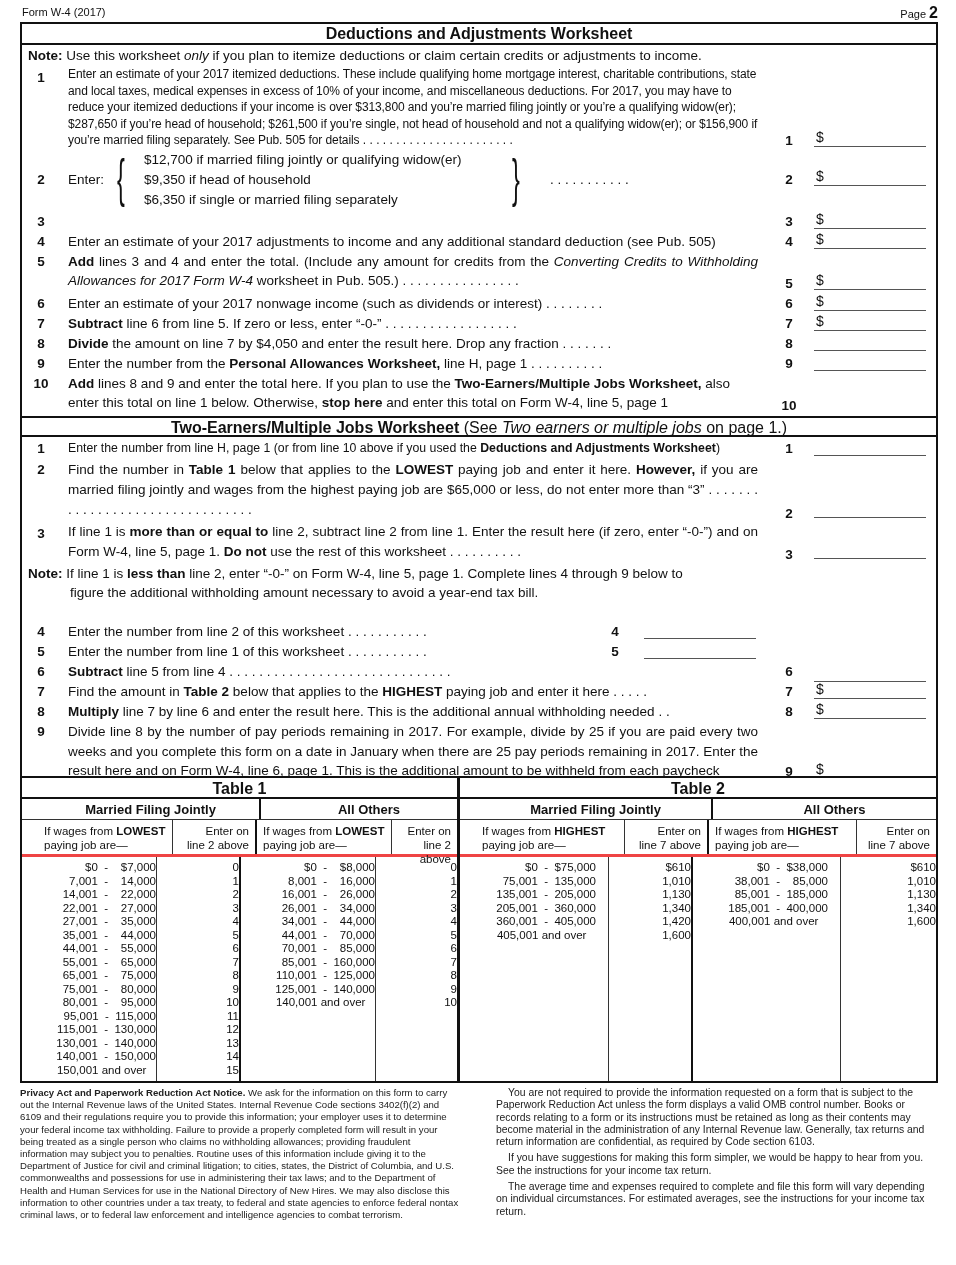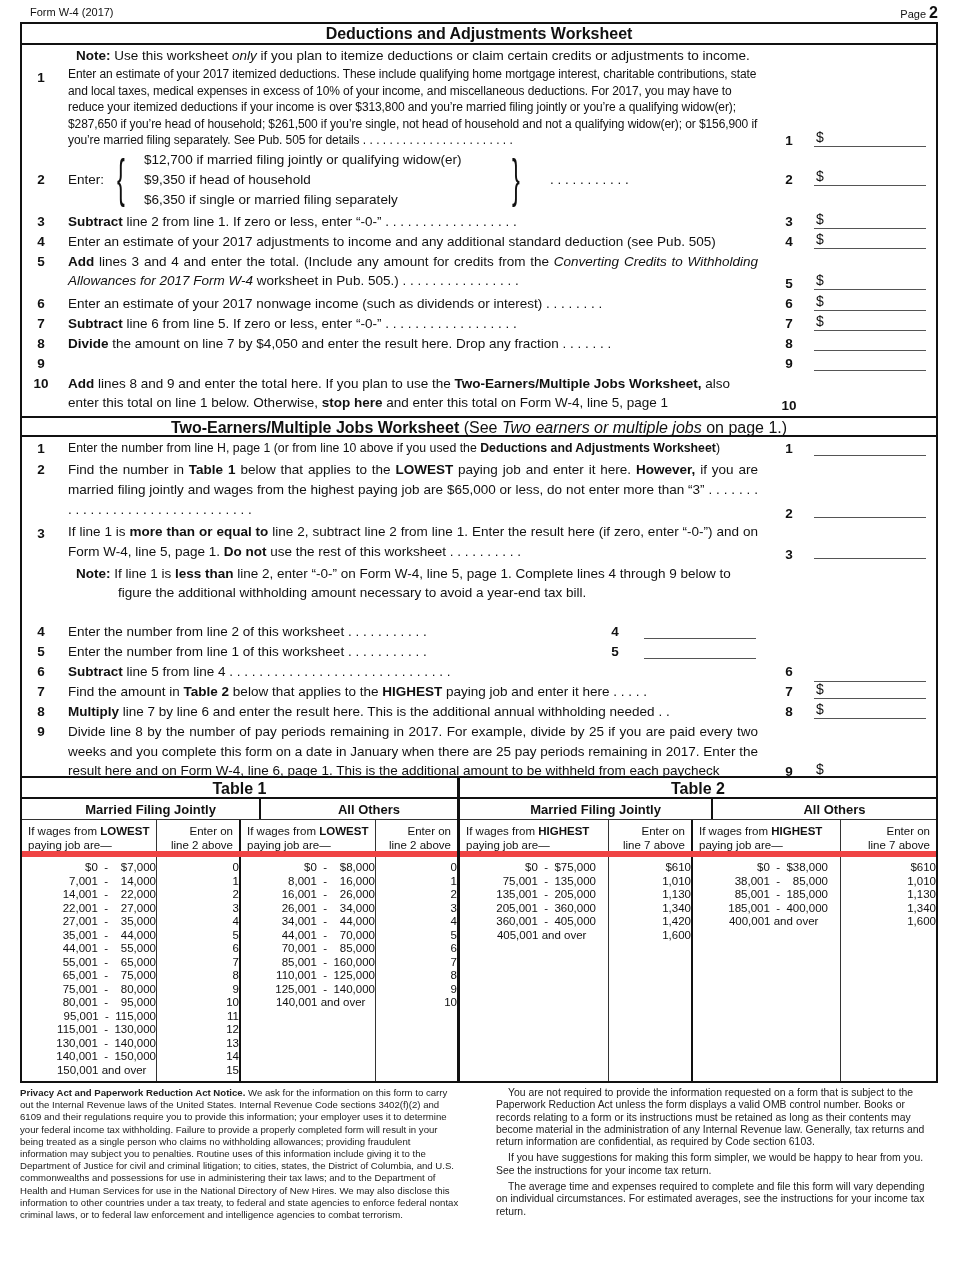--- a/index.html
+++ b/index.html
@@ -1,30 +1,30 @@
 <!DOCTYPE html>
 <html><head>
 <meta charset="utf-8">
 <style>
   * { box-sizing: border-box; margin: 0; padding: 0; }
   html, body { width: 956px; height: 1265px; background: #fff; overflow: hidden; }
   body { font-family: "Liberation Sans", sans-serif; color: #111; position: relative; }
 
   .hdr { position: absolute; top: 4px; left: 18px; right: 18px; height: 18px; }
-  .hdr .formname { position: absolute; left: 12px; top: 2px; font-size: 11px; }
+  .hdr .formname { position: absolute; left: 4px; top: 2px; font-size: 11px; }
   .hdr .pagelbl { position: absolute; right: 0; top: 0; font-size: 11px; }
   .hdr .pagelbl b { font-size: 16px; font-weight: bold; }
 
   .frame { position: absolute; left: 20px; top: 22px; width: 918px; height: 756px; border: 2px solid #111; border-bottom: none; }
   .section-title { height: 21px; border-bottom: 2px solid #111; text-align: center; font-size: 16px; font-weight: bold; line-height: 20px; }
   .section-title i { font-weight: normal; }
   .section-title .normal { font-weight: normal; }
   .section-title.second { border-top: 2px solid #111; }
 
-  .note { font-size: 13.5px; padding-left: 6px; line-height: 18px; position: relative; margin-left: 48px; }
+  .note { font-size: 13.5px; padding-left: 6px; line-height: 18px; position: relative; }
   .note b { font-weight: bold; }
   .note .indent { padding-left: 42px; display: block; }
 
   .line { position: relative; font-size: 13.5px; line-height: 19px; }
   .line .num { position: absolute; left: 4px; width: 30px; text-align: center; font-weight: bold; }
   .line .txt { margin-left: 46px; width: 690px; }
   .line .txt.small { font-size: 12px; line-height: 16.5px; letter-spacing: -0.1px; }
   .line .rnum { position: absolute; left: 756px; width: 22px; text-align: center; font-weight: bold; }
   .line .amt { position: absolute; left: 792px; width: 112px; height: 17px; border-bottom: 1px solid #555; }
   .line .amt .dol { position: absolute; left: 2px; bottom: -1px; font-size: 14px; }
@@ -36,21 +36,21 @@
   .brace-opts { position: absolute; left: 122px; top: 0; font-size: 13.5px; line-height: 20px; }
 
   
   .tables { position: absolute; left: 20px; top: 776px; width: 918px; height: 307px; border: 2px solid #111; border-top: 2px solid #111; display: flex; }
   .tbl { position: relative; height: 100%; }
   .tbl1 { width: 438px; border-right: 3px solid #111; }
   .tbl2 { flex: 1; }
   .tbl-title { height: 21px; border-bottom: 2px solid #111; text-align: center; font-size: 16px; font-weight: bold; line-height: 21px; }
   .tbl-sub { display: flex; height: 21px; border-bottom: 1px solid #333; }
   .tbl-sub div { text-align: center; font-size: 13px; font-weight: bold; line-height: 21px; margin-left: 20px; }
-  .tbl-hdr { display: flex; height: 37px; border-bottom: 6px solid #ef4444; }
+  .tbl-hdr { display: flex; height: 37px; border-bottom: 3px solid #ef4444; padding-left: 16px; }
   .tbl-hdr div { font-size: 11.5px; line-height: 14px; padding: 4px 6px; }
   .tbl-body { display: flex; height: 224px; }
   .col { font-size: 11.5px; line-height: 13.5px; padding-top: 4px; }
   .col .row { white-space: pre; }
   .col-range { text-align: right; padding-right: 0; }
   .col-val { text-align: center; }
   .bl { border-left: 1px solid #333; text-align: right; }
 
   .privacy { position: absolute; top: 1087px; font-size: 9.6px; line-height: 12.2px; color: #222; }
   .privacy.left { left: 20px; width: 440px; }
@@ -94,21 +94,20 @@
     <span class="brace-r">}</span>
     <span style="position:absolute; left:528px; top:20px;" class="dots">.  .  .  .  .  .  .  .  .  .  .</span>
     <span class="rnum" style="top:20px;">2</span>
     <div class="amt" style="top:19px;">
         <span class="dol">$</span>
       </div>
   </div>
 
   <div class="line" style="height:20px;">
     <span class="num">3</span>
-    <div class="txt"><b>Subtract</b><span> line 2 from line 1. If zero or less, enter “-0-”</span><span class="dots">   .  .  .  .  .  .  .  .  .  .  .  .  .  .  .  .  .  .</span></div>
     <span class="rnum" style="top:0;">3</span>
     <div class="amt" style="top:0;">
         <span class="dol">$</span>
       </div>
   </div>
 
   <div class="line" style="height:20px;">
     <span class="num">4</span>
     <div class="txt" style="width:700px;">Enter an estimate of your 2017 adjustments to income and any additional standard deduction (see Pub. 505)</div>
     <span class="rnum" style="top:0;">4</span>
@@ -146,20 +145,21 @@
 
   <div class="line" style="height:20px;">
     <span class="num">8</span>
     <div class="txt"><b>Divide</b><span> the amount on line 7 by $4,050 and enter the result here. Drop any fraction</span><span class="dots">  .  .  .  .  .  .  .</span></div>
     <span class="rnum" style="top:0;">8</span>
     <div class="amt" style="top:0;"></div>
   </div>
 
   <div class="line" style="height:20px;">
     <span class="num">9</span>
+    <div class="txt"><span>Enter the number from the </span><b>Personal Allowances Worksheet,</b><span> line H, page 1</span><span class="dots"> .  .  .  .  .  .  .  .  .  .</span></div>
     <span class="rnum" style="top:0;">9</span>
     <div class="amt" style="top:0;"></div>
   </div>
 
   <div class="line" style="height:42px;">
     <span class="num">10</span>
     <div class="txt"><b>Add</b><span> lines 8 and 9 and enter the total here. If you plan to use the </span><b>Two-Earners/Multiple Jobs Worksheet,</b><span> also enter this total on line 1 below. Otherwise, </span><b>stop here</b><span> and enter this total on Form W-4, line 5, page 1</span></div>
     <span class="rnum" style="top:22px;">10</span>
     <div class="amt" style="top:21px; border-bottom:none;"></div>
   </div>

